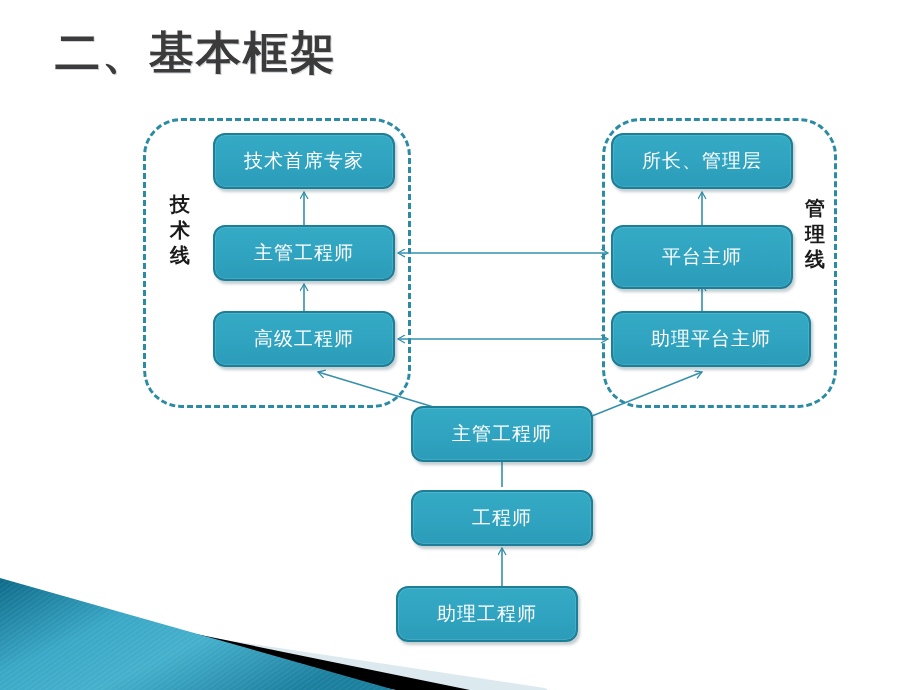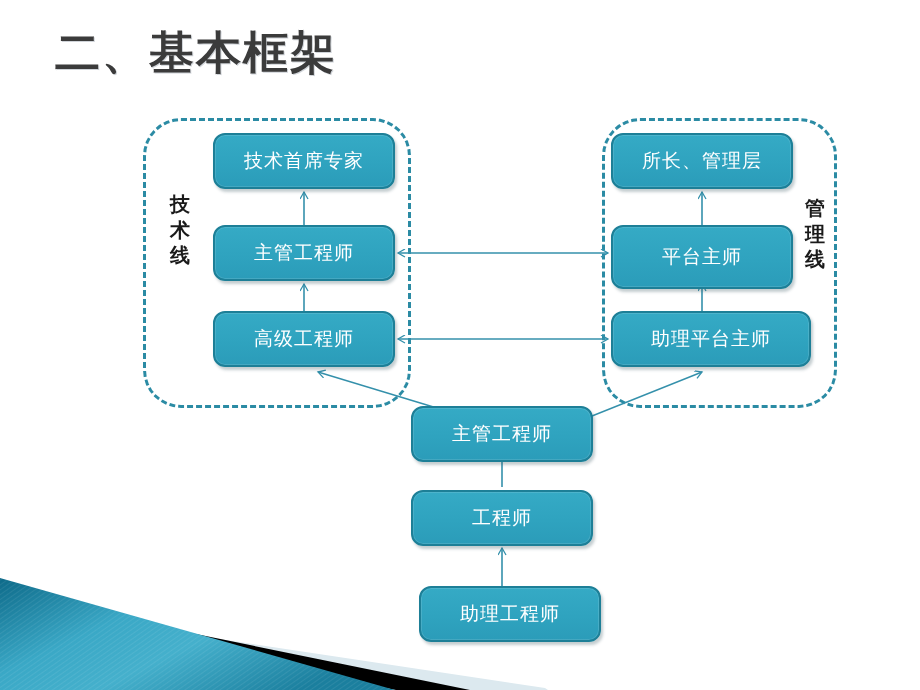--- a/index.html
+++ b/index.html
@@ -82,21 +82,21 @@
   #node-chief-expert   { left: 213px; top: 133px; width: 182px; height: 56px; }
   #node-senior-eng     { left: 213px; top: 225px; width: 182px; height: 56px; }
   #node-advanced-eng   { left: 213px; top: 311px; width: 182px; height: 56px; }
   
   #node-director       { left: 611px; top: 133px; width: 182px; height: 56px; }
   #node-platform-chief { left: 611px; top: 225px; width: 182px; height: 64px; }
   #node-asst-platform  { left: 611px; top: 311px; width: 200px; height: 56px; }
   
   #node-supervising    { left: 411px; top: 406px; width: 182px; height: 56px; }
   #node-engineer       { left: 411px; top: 490px; width: 182px; height: 56px; }
-  #node-asst-engineer  { left: 419px; top: 586px; width: 182px; height: 56px; }
+  #node-asst-engineer  { left: 396px; top: 586px; width: 182px; height: 56px; }
 
   
   #connectors {
     position: absolute;
     left: 0; top: 0;
     width: 920px; height: 690px;
     pointer-events: none;
   }
 
   

